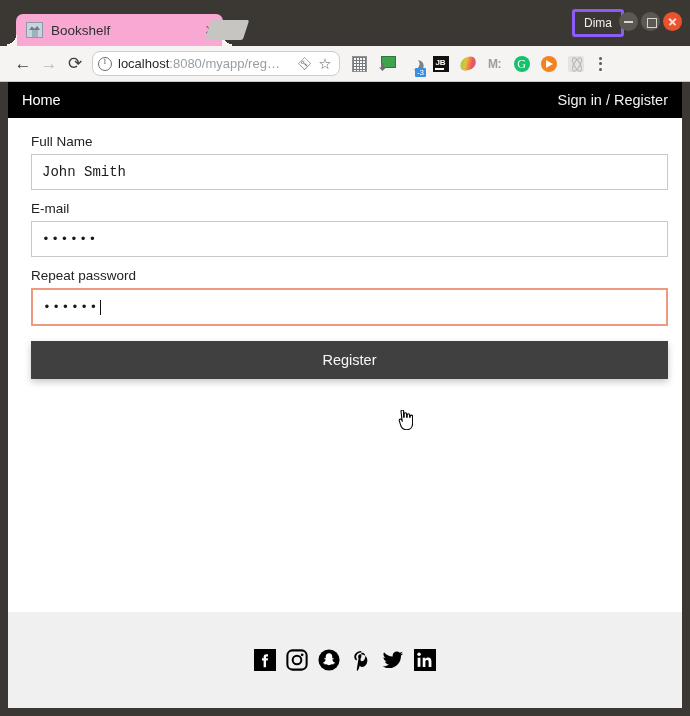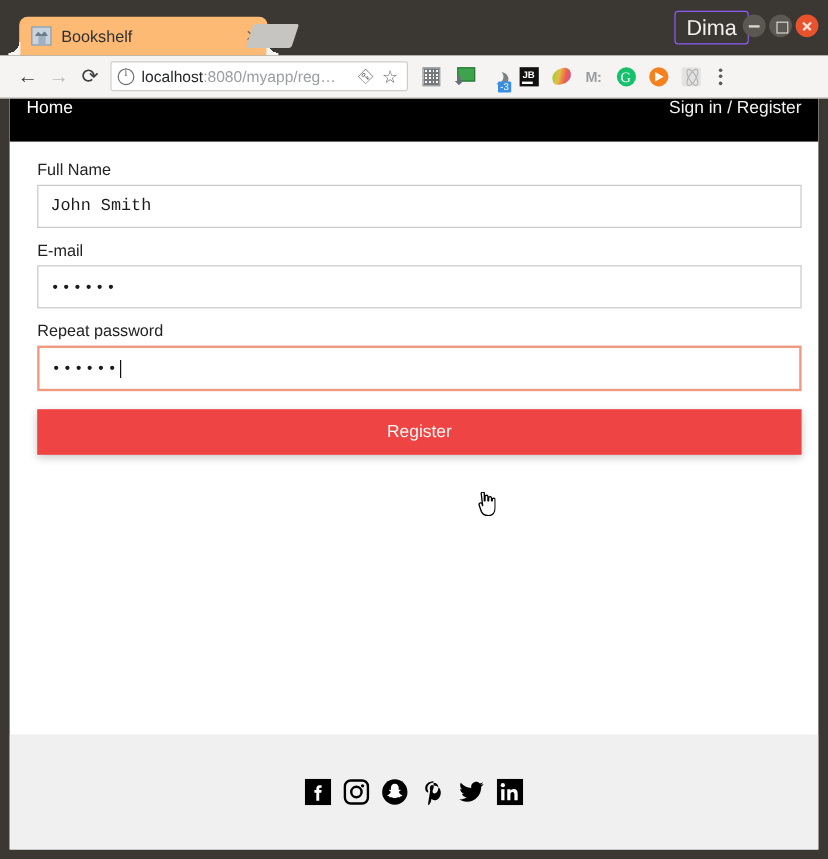--- a/index.html
+++ b/index.html
@@ -27,21 +27,21 @@
     position: relative;
     height: 46px;
     background: #3b3833;
     flex: none;
   }
 
   .tab {
     position: absolute;
     left: 16px; top: 14px;
     width: 207px; height: 32px;
-    background: #fdba74;
+    background: #f9a8d4;
     border-radius: 7px 7px 0 0;
     display: flex;
     align-items: center;
     padding-left: 10px;
   }
   .tab::before {
     content: "";
     position: absolute;
     left: -9px; bottom: 0;
     width: 10px; height: 11px;
@@ -111,23 +111,23 @@
     transform: skewX(-18deg);
     border-radius: 2px;
   }
 
   .win-user {
     position: absolute;
     right: 66px; top: 9px;
     height: 28px;
     padding: 0 9px;
     display: flex; align-items: center;
-    font-size: 18px;
+    font-size: 12px;
     color: #f2f0ee;
-    border: 1px solid #8b5cf6;
+    border: 3px solid #8b5cf6;
     border-radius: 3px;
   }
 
   .win-btns {
     position: absolute;
     right: 8px; top: 12px;
     display: flex;
     gap: 3px;
   }
   .wb {
@@ -182,21 +182,21 @@
     color: #3d4043;
   }
   .nav-btn.disabled { color: #b9bbbd; }
 
   .omnibox {
     flex: 1;
     height: 25px;
     margin: 0 6px 0 4px;
     background: #fff;
     border: 1px solid #cfcdc9;
-    border-radius: 2px;
+    border-radius: 8px;
     display: flex;
     align-items: center;
     padding: 0 5px;
     max-width: 248px;
   }
   .info-icon {
     width: 14px; height: 14px;
     border: 1.3px solid #6b6e72;
     border-radius: 50%;
     flex: none;
@@ -380,21 +380,21 @@
     position: relative;
     display: flex;
     flex-direction: column;
   }
 
   .navbar {
     background: #000000;
     height: 36px;
     flex: none;
     display: flex;
-    align-items: flex-start;
+    align-items: center;
     justify-content: space-between;
     padding: 0 14px;
   }
   .navbar a {
     color: #f2f2f2;
     font-size: 14.5px;
     text-decoration: none;
   }
   .navbar .brand { color: #ffffff; }
 
@@ -437,21 +437,21 @@
     height: 15px;
     background: #111;
     margin-left: 1px;
     vertical-align: -3px;
   }
 
   .register-btn {
     margin-top: 4px;
     height: 38px;
     width: 100%;
-    background: #ef4444;
+    background: #404040;
     color: #f4f7f4;
     border: none;
     font-family: "Liberation Sans", sans-serif;
     font-size: 14.5px;
     cursor: pointer;
     box-shadow: 0 3px 7px rgba(0,0,0,.22);
     position: relative;
   }
 
   .cursor-hand {

